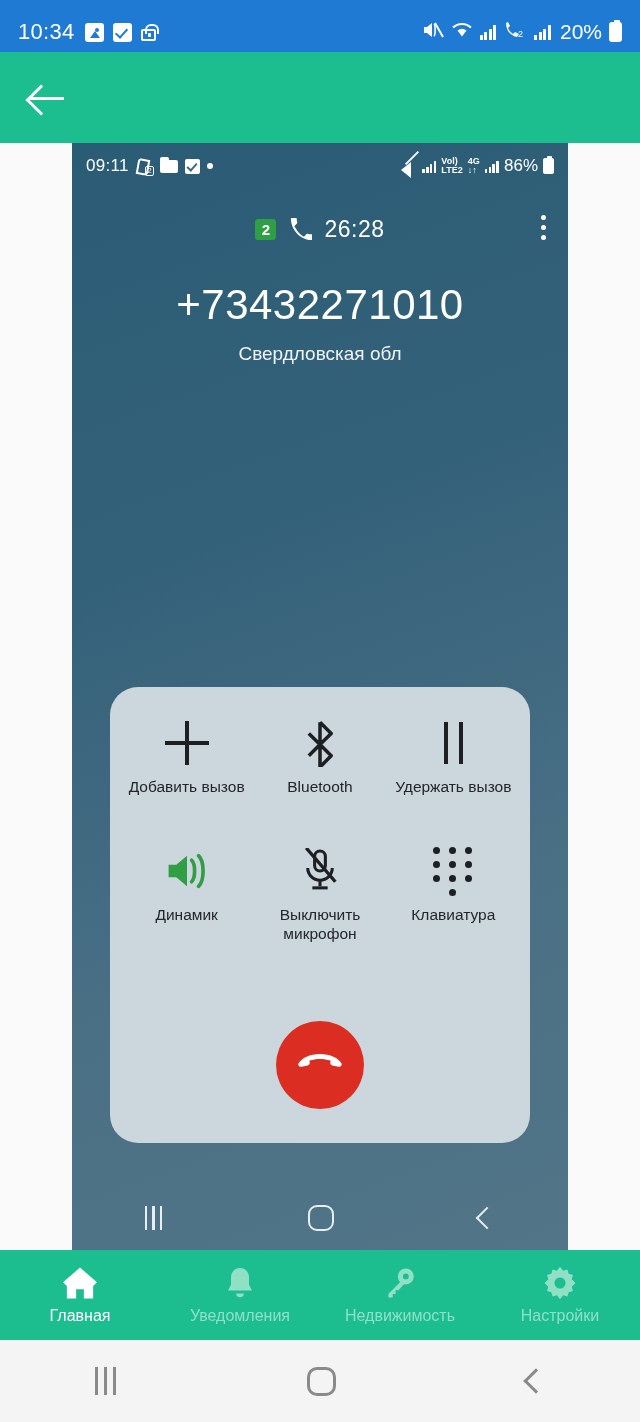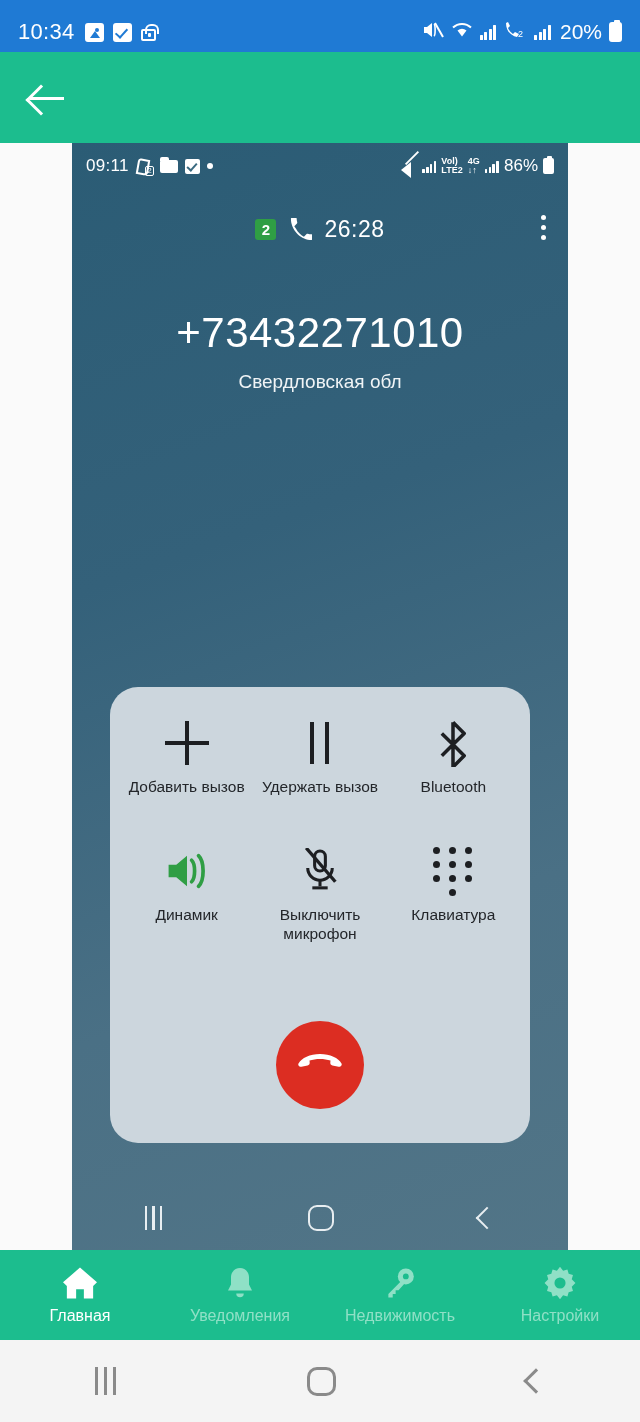--- a/index.html
+++ b/index.html
@@ -90,21 +90,21 @@
   
   .call-head{ display:flex; align-items:center; justify-content:center; position:relative; margin-top:18px; height:44px;}
   .sim-badge{ background:#2f9e44; color:#fff; font-size:15px; font-weight:bold; width:21px;height:21px;
      display:flex;align-items:center;justify-content:center;border-radius:3px; margin-right:14px;}
   .phone-glyph{ width:22px;height:22px; position:relative; margin-right:12px;}
   .phone-glyph svg{ display:block; }
   .call-timer{ font-size:23px; letter-spacing:.5px;}
   .kebab{ position:absolute; right:22px; top:8px; display:flex;flex-direction:column;gap:5px; cursor:pointer;}
   .kebab i{ width:5px;height:5px;background:#fff;border-radius:50%;display:block;}
 
-  .num-block{ text-align:center; margin-top:58px;}
+  .num-block{ text-align:center; margin-top:30px;}
   .phone-number{ font-size:42px; letter-spacing:.5px; font-weight:400;}
   .geo{ font-size:19px; margin-top:14px; color:#f0f4f6;}
 
   
   .panel{
     position:absolute; left:38px; top:544px; width:420px; height:456px;
     background:#ccd6dd; border-radius:28px; color:#1d1f22;
   }
   .grid{ display:grid; grid-template-columns:repeat(3,1fr); padding:28px 10px 0 10px;}
   .cell{ display:flex;flex-direction:column;align-items:center; cursor:pointer; min-height:128px;}
@@ -271,35 +271,35 @@
 
       <div class="cell">
         <div class="glyph">
             <div class="plus"></div>
           </div>
         <div class="lbl">Добавить вызов</div>
       </div>
 
       <div class="cell">
         <div class="glyph">
-            <div class="pause">
-              <i></i>
-              <i></i>
-            </div>
-          </div>
-        <div class="lbl">Удержать вызов</div>
-      </div>
-
-      <div class="cell">
-        <div class="glyph">
           <svg width="40" height="48" viewBox="0 0 24 30">
               <path d="M12 2 L19 9 L12 16 L12 2 M12 16 L19 23 L12 30 L12 16 M12 16 L5 9 M12 16 L5 23" stroke="#1d1f22" stroke-width="2.2" fill="none" stroke-linejoin="round"></path>
             </svg>
         </div>
         <div class="lbl">Bluetooth</div>
+      </div>
+
+      <div class="cell">
+        <div class="glyph">
+            <div class="pause">
+              <i></i>
+              <i></i>
+            </div>
+          </div>
+        <div class="lbl">Удержать вызов</div>
       </div>
 
       <div class="cell active">
         <div class="glyph">
           <svg width="46" height="40" viewBox="0 0 30 26">
               <path d="M3 9h5l7-6v20l-7-6H3z" fill="#2f9e44"></path>
               <path d="M18 6c2.6 2.4 2.6 11.6 0 14" stroke="#2f9e44" stroke-width="2.4" fill="none" stroke-linecap="round"></path>
               <path d="M22.5 3c4 3.8 4 16.2 0 20" stroke="#2f9e44" stroke-width="2.4" fill="none" stroke-linecap="round"></path>
             </svg>
         </div>

